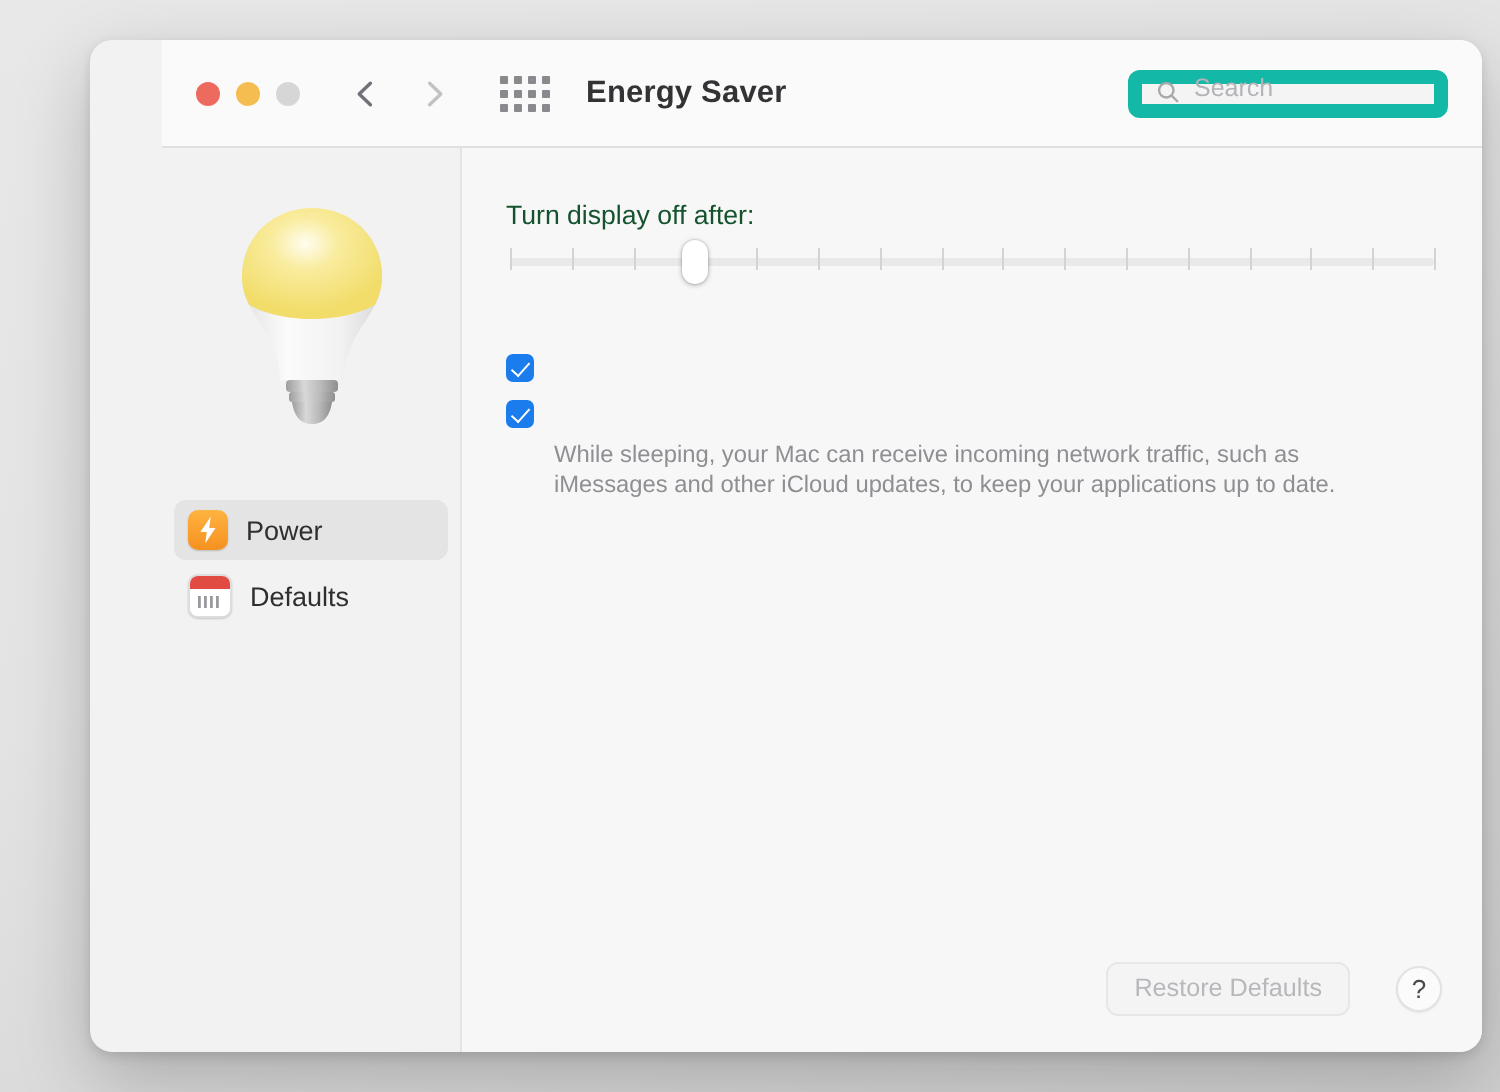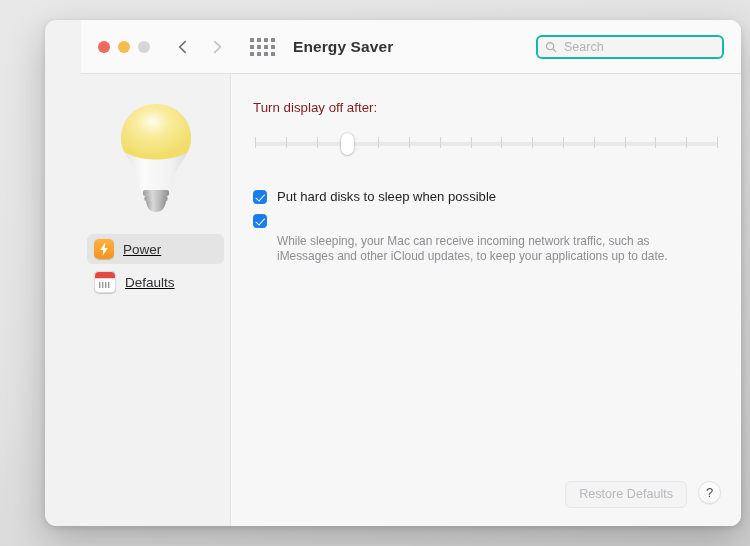--- a/index.html
+++ b/index.html
@@ -91,27 +91,27 @@
     font-weight: bold;
     color: #333336;
     letter-spacing: 0.1px;
   }
 
   .searchbox {
     position: absolute;
     right: 17px;
     top: 50%;
     transform: translateY(-50%);
-    width: 188px;
+    width: 160px;
     height: 24px;
     background: #f4f4f4;
-    border: 2px solid #14b8a6;
+    border: 7px solid #14b8a6;
     border-radius: 6px;
     display: flex;
-    align-items: center;
+    align-items: flex-end;
     padding: 0 7px;
     box-sizing: border-box;
   }
   .searchbox svg { flex: 0 0 auto; }
   .search-input {
     border: 0;
     outline: 0;
     background: transparent;
     font-family: "Liberation Sans", sans-serif;
     font-size: 12.5px;
@@ -139,23 +139,22 @@
     display: flex;
     flex-direction: column;
   }
   .bulb-wrap {
     height: 150px;
     display: flex;
     align-items: center;
     justify-content: center;
   }
   .sidebar-list {
-    margin-top: 0;
+    margin-top: 16px;
     padding: 0 6px;
-    text-decoration: underline;
   }
   .side-item {
     display: flex;
     align-items: center;
     height: 30px;
     border-radius: 6px;
     padding: 0 7px;
     box-sizing: border-box;
     margin-bottom: 3px;
   }
@@ -190,22 +189,22 @@
     flex: 1 1 auto;
     background: #f7f7f7;
     position: relative;
     box-sizing: border-box;
     padding: 26px 22px 0 22px;
     min-width: 0;
   }
 
   .section-label {
     font-size: 13.3px;
-    color: #7f1d1d;
-    margin-bottom: 14px;
+    color: #14532d;
+    margin-bottom: 1px;
   }
 
   
   .slider-area {
     position: relative;
     height: 54px;
     margin-left: 2px;
     margin-right: 2px;
   }
   .track {
@@ -306,22 +305,22 @@
     line-height: 15px;
     max-width: 432px;
   }
 
   
   .footer {
     position: absolute;
     right: 20px;
     bottom: 18px;
     display: flex;
-    align-items: flex-start;
-    gap: 11px;
+    align-items: center;
+    gap: 23px;
   }
   .btn-restore {
     font-family: "Liberation Sans", sans-serif;
     font-size: 12.6px;
     color: #b8b8bc;
     background: #f4f4f4;
     border: 1px solid #e7e7e7;
     border-radius: 6px;
     padding: 5px 13px;
     line-height: 15px;
@@ -481,21 +480,20 @@
             <span class="tick" style="left: 86.6667%;"></span>
             <span class="tick" style="left: 93.3333%;"></span>
             <span class="tick" style="left: 100%;"></span>
           </div>
         <div class="thumb" id="sliderThumb" style="left: 20%;"></div>
       </div>
 
       <div class="checks" id="optionHost">
           <div class="check-row">
             <span class="cbox on"></span>
-            <span class="check-label">Put hard disks to sleep when possible</span>
           </div>
           <div class="check-row">
             <span class="cbox on"></span>
           </div>
           <div class="sub-note">While sleeping, your Mac can receive incoming network traffic, such as iMessages and other iCloud updates, to keep your applications up to date.</div>
         </div>
 
       <div class="footer">
         <button class="btn-restore">Restore Defaults</button>
         <button class="btn-help">?</button>

